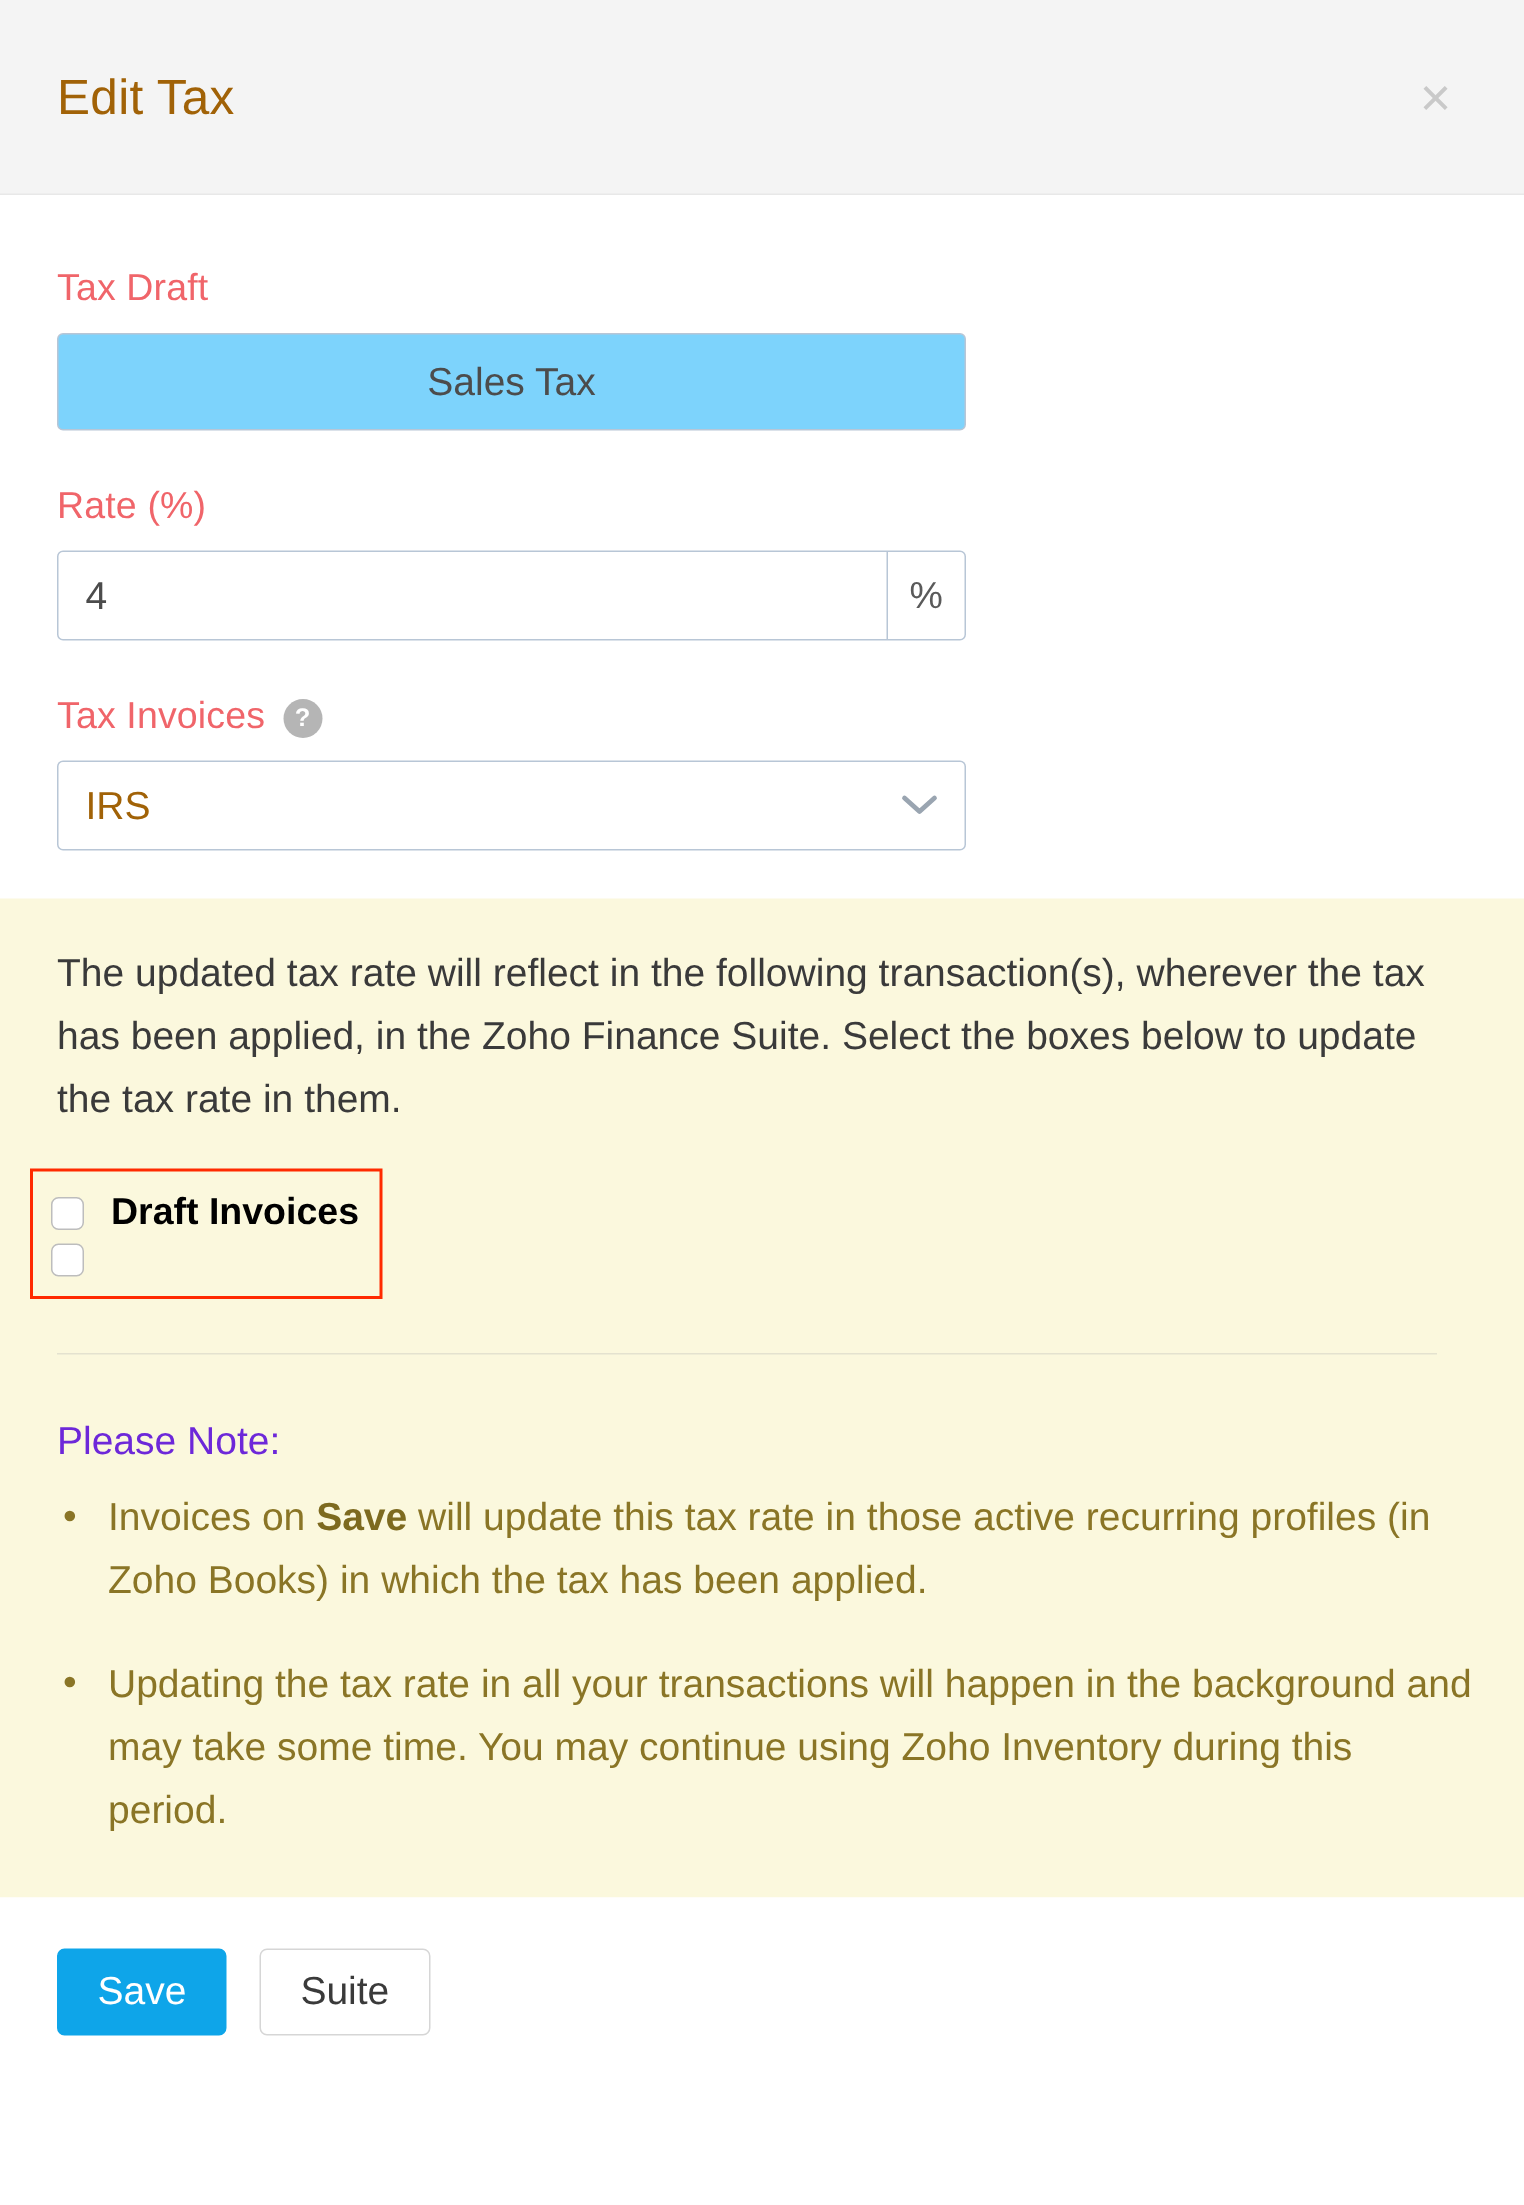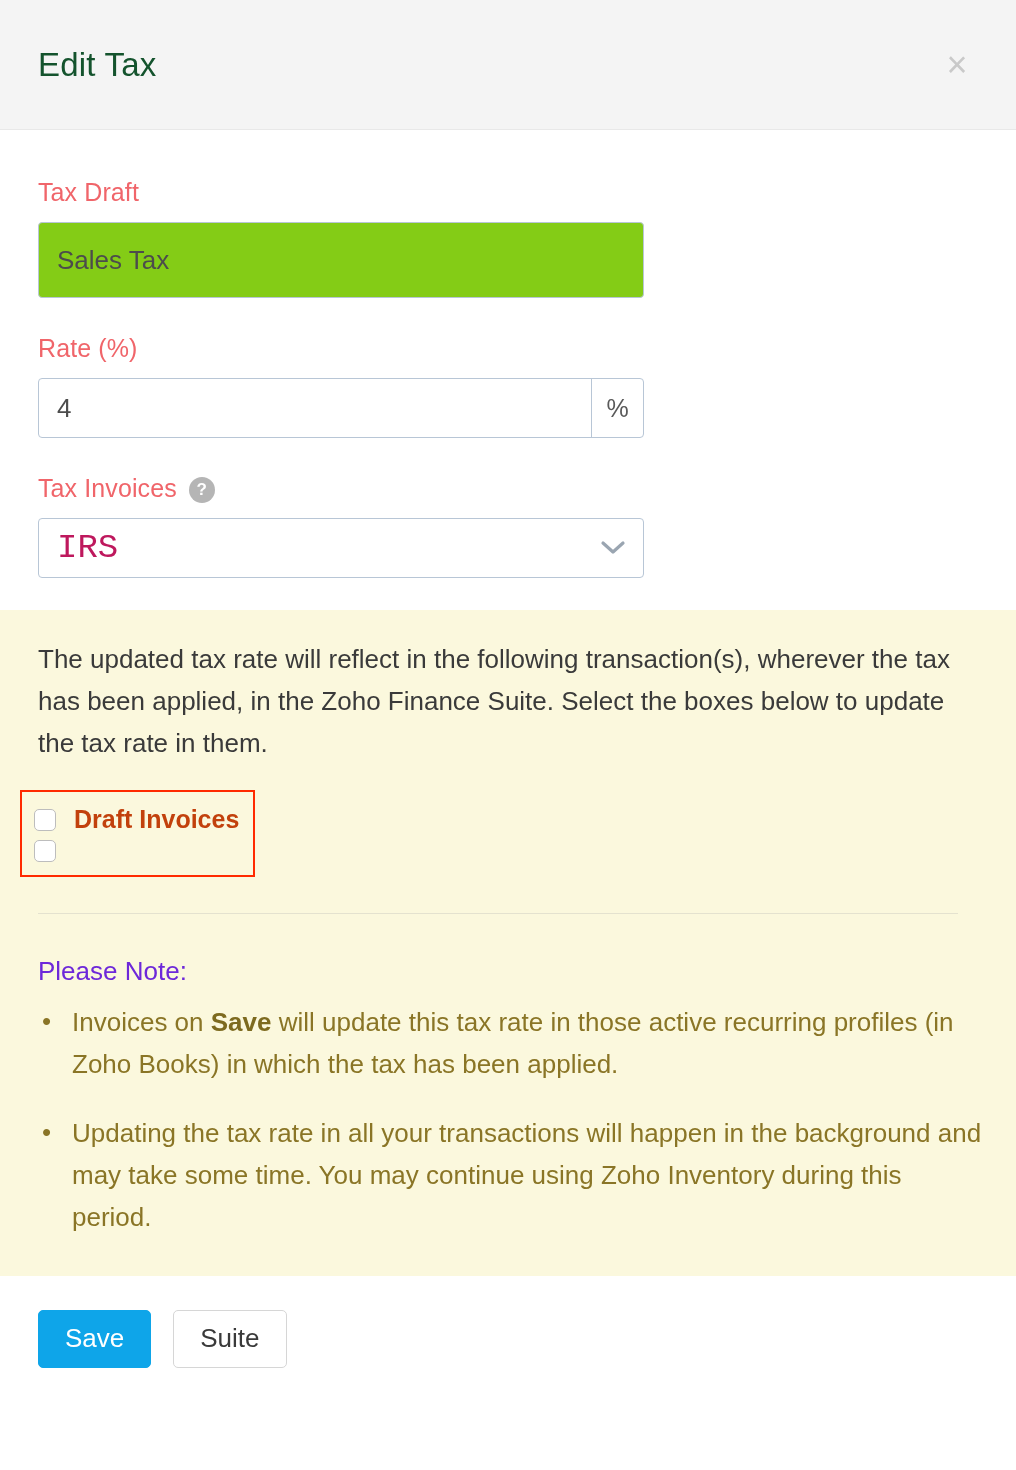--- a/index.html
+++ b/index.html
@@ -25,21 +25,21 @@
     background: #f4f4f4;
     border-bottom: 1px solid #e8e8e8;
     display: flex;
     align-items: center;
     justify-content: space-between;
     padding: 0 36px 0 38px;
     flex: 0 0 auto;
   }
   .dialog-title {
     font-size: 33px;
-    color: #14532d;
+    color: #a16207;
     font-weight: 400;
     letter-spacing: .2px;
   }
   .close-btn {
     width: 46px; height: 46px;
     display: flex; align-items: center; justify-content: center;
     color: #c9c9c9;
     font-size: 36px;
     line-height: 1;
     cursor: pointer;
@@ -76,29 +76,30 @@
     font-size: 17px;
     font-weight: bold;
     line-height: 1;
     cursor: pointer;
     position: relative;
     top: 1px;
   }
 
   .text-input {
     width: 606px;
-    height: 76px;
+    height: 65px;
     border: 1px solid #b8c6d6;
     border-radius: 4px;
-    background: #84cc16;
+    background: #7dd3fc;
     font-size: 26px;
     color: #4c4c4c;
     padding: 0 18px;
     font-family: "Liberation Sans", sans-serif;
     outline: none;
+    text-align: center;
   }
   .text-input::placeholder { color: #b0b0b0; }
 
   .input-with-addon {
     width: 606px;
     height: 60px;
     display: flex;
     border: 1px solid #b8c6d6;
     border-radius: 4px;
     background: #ffffff;
@@ -128,24 +129,24 @@
   .select-wrap {
     position: relative;
     width: 606px;
     height: 60px;
   }
   .select-wrap select {
     width: 100%; height: 100%;
     border: 1px solid #b8c6d6;
     border-radius: 4px;
     background: #ffffff;
-    font-size: 34px;
-    color: #be185d;
+    font-size: 26px;
+    color: #a16207;
     padding: 0 46px 0 18px;
-    font-family: Liberation Mono, monospace;
+    font-family: Liberation Sans, sans-serif;
     outline: none;
     -webkit-appearance: none;
     -moz-appearance: none;
     appearance: none;
   }
   .select-chevron {
     position: absolute;
     right: 18px;
     top: 50%;
     transform: translateY(-50%);
@@ -199,21 +200,21 @@
     position: absolute;
     left: 7px; top: 2px;
     width: 6px; height: 12px;
     border: solid #4a4a4a;
     border-width: 0 2px 2px 0;
     transform: rotate(45deg);
   }
   .cbox-label {
     font-size: 25px;
     font-weight: bold;
-    color: #c2410c;
+    color: #000000;
     cursor: pointer;
     white-space: nowrap;
   }
 
   .notice-divider {
     height: 1px;
     background: #e4e2cf;
     margin: 36px 24px 0 0;
   }
 

